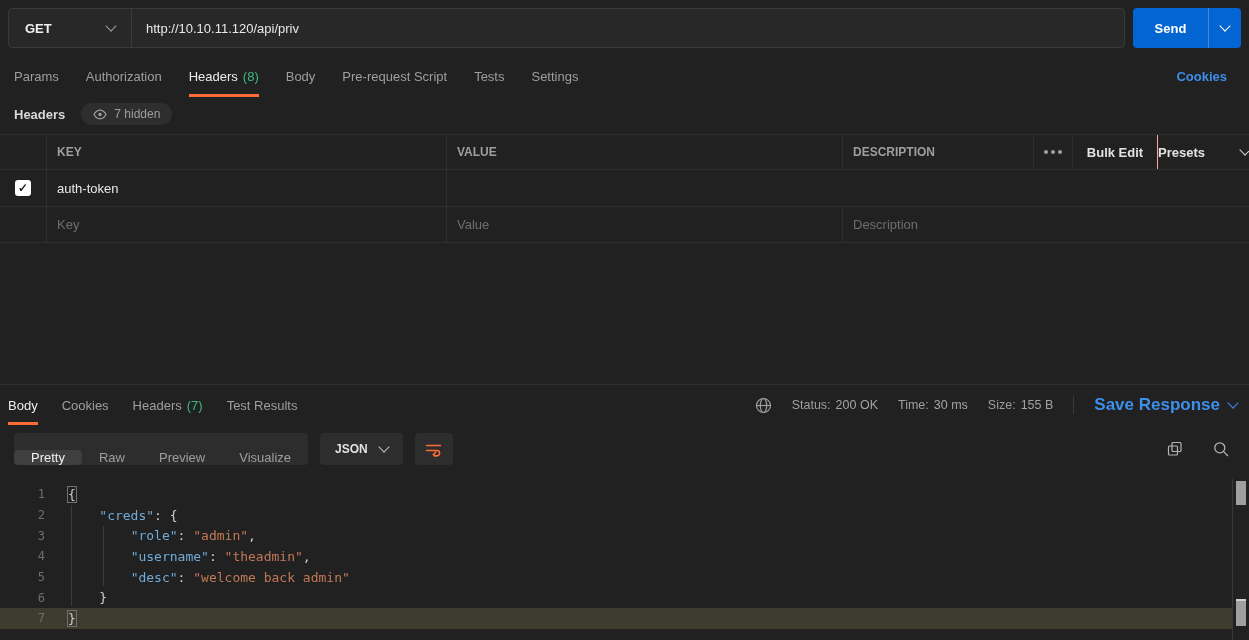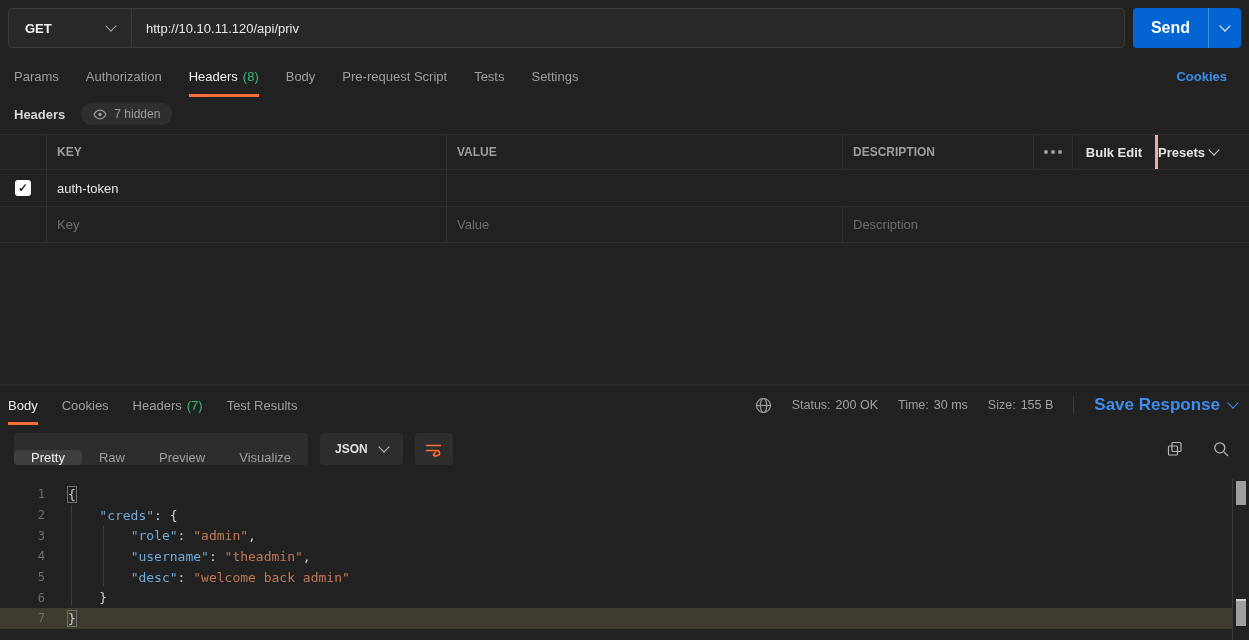--- a/index.html
+++ b/index.html
@@ -13,21 +13,21 @@
   svg{display:block}
 
   
   .topbar{position:absolute;top:0;left:0;right:0;height:56px}
   .url-group{position:absolute;left:8px;top:8px;width:1117px;height:40px;background:#282828;border:1px solid #3a3a3a;border-radius:4px;display:flex;box-sizing:border-box}
   .method-select{width:123px;height:100%;display:flex;align-items:center;justify-content:space-between;padding:0 16px 0 16px;box-sizing:border-box;border-right:1px solid #3a3a3a;cursor:pointer;color:#f0f0f0}
   .method-select .m{font-weight:700;font-size:13px}
   .method-select .chev{color:#9e9e9e}
   .url-input{flex:1;background:transparent;border:none;outline:none;color:#e8e8e8;font-size:13px;padding:0 14px;font-family:"Liberation Sans",sans-serif}
   .send-group{position:absolute;left:1133px;top:8px;width:108px;height:40px;background:#0265d2;border-radius:4px;display:flex;color:#fff;cursor:pointer}
-  .send-main{width:75px;display:flex;align-items:center;justify-content:center;font-weight:700;font-size:16px}
+  .send-main{width:75px;display:flex;align-items:center;justify-content:center;font-weight:700;font-size:13px}
   .send-caret{flex:1;border-left:1px solid rgba(255,255,255,.25);display:flex;align-items:center;justify-content:center}
 
   
   .req-tabs{position:absolute;top:56px;left:0;right:0;height:41px;display:flex;align-items:stretch;gap:27px;padding-left:14px;color:#9e9e9e}
   .rtab{display:flex;align-items:center;cursor:pointer;white-space:nowrap}
   .rtab.active{color:#ededed;box-shadow:inset 0 -3px 0 #ff6c37}
   .count{color:#3bba7d;margin-left:5px}
   .cookies-link{position:absolute;right:22px;top:0;height:41px;display:flex;align-items:center;color:#3e8eec;font-weight:600;cursor:pointer}
 
   
@@ -40,22 +40,22 @@
   .kv-row{display:flex;height:36px;border-bottom:1px solid #2f2f2f;align-items:stretch;box-sizing:border-box}
   .kv-row.head{border-top:1px solid #2f2f2f;color:#9e9e9e;font-weight:600;font-size:12px}
   .kv-row.data{height:37px}
   .cell{display:flex;align-items:center;padding-left:10px;box-sizing:border-box;overflow:hidden;white-space:nowrap}
   .c-check{width:47px;padding:0;justify-content:center;border-right:1px solid #2f2f2f}
   .c-key{width:400px;border-right:1px solid #2f2f2f}
   .c-val{width:396px;border-right:1px solid #2f2f2f}
   .c-desc{flex:1}
   .head .c-desc{flex:none;width:191px;border-right:1px solid #2f2f2f}
   .c-more{width:39px;justify-content:center;padding:0;border-right:1px solid #2f2f2f;color:#9e9e9e;cursor:pointer}
-  .c-bulk{width:85px;justify-content:center;padding:0;border-right:3px solid #fca5a5;color:#e3e3e3;font-weight:600;font-size:13px;cursor:pointer}
-  .c-presets{flex:1;justify-content:flex-start;gap:5px;padding:0;color:#e3e3e3;font-weight:600;font-size:13px;cursor:pointer}
+  .c-bulk{width:85px;justify-content:center;padding:0;border-right:1px solid #fca5a5;color:#e3e3e3;font-weight:600;font-size:13px;cursor:pointer}
+  .c-presets{flex:1;justify-content:space-between;gap:5px;padding:0;color:#e3e3e3;font-weight:600;font-size:13px;cursor:pointer}
   .c-presets .chev{color:#cfcfcf}
   .checkbox{width:16px;height:16px;background:#fff;border-radius:3px;display:flex;align-items:center;justify-content:center;cursor:pointer}
   .checkbox.checked::after{content:"\2713";color:#1f1f1f;font-size:12px;font-weight:700;line-height:1}
   .ph{color:#6e6e6e}
   .dots{display:flex;gap:3px}
   .dots i{width:4px;height:4px;border-radius:50%;background:#9e9e9e}
 
   
   .response{position:absolute;top:384px;left:0;right:0;bottom:0;border-top:1px solid #2e2e2e}
   .resp-tabs{position:absolute;top:0;left:0;height:40px;display:flex;align-items:stretch;gap:24px;padding-left:8px;color:#9e9e9e}

